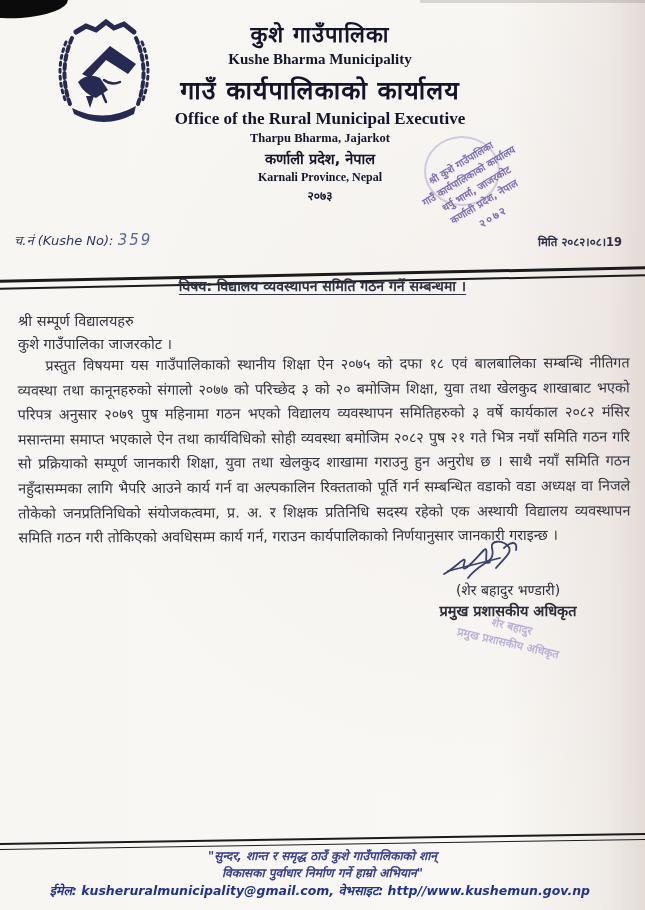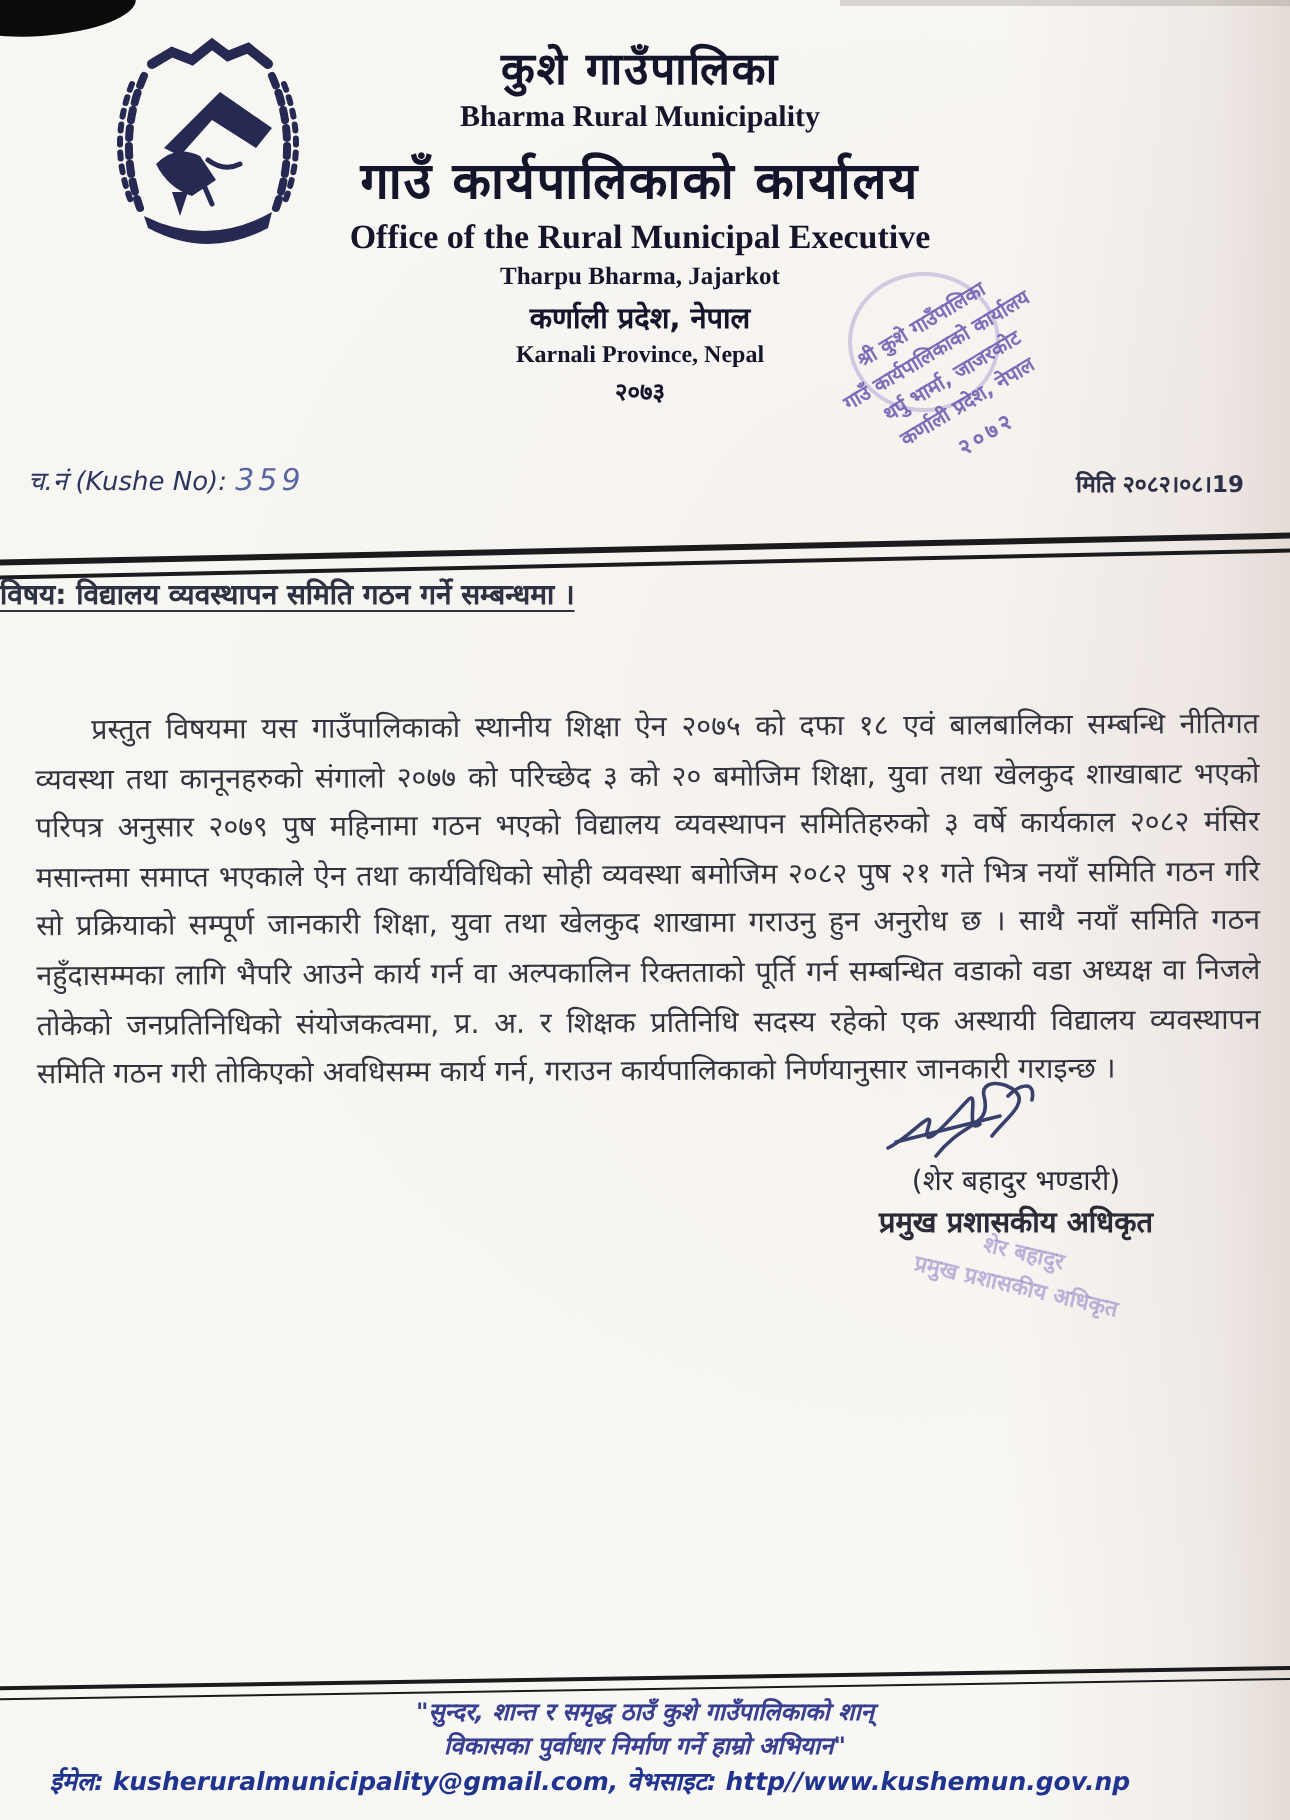--- a/index.html
+++ b/index.html
@@ -49,21 +49,21 @@
   .refs{left:14px;top:227px;font-size:13px;font-style:italic;color:#2e3660;line-height:26px;}
   .refs .hand{font-size:15px;color:#5a66a0;letter-spacing:2px;}
   .date{left:538px;top:234px;font-size:11.5px;font-weight:bold;color:#2c2f45;}
   
   .rule{
     left:-6px;top:273px;width:660px;height:5px;
     border-top:3px solid #1b1b1d;border-bottom:2px solid #1b1b1d;
     transform:rotate(-1.2deg);
   }
   
-  .subject{left:0;top:287px;width:645px;text-align:left;font-size:14px;font-weight:bold;color:#2e3242;}
+  .subject{left:0;top:276px;width:645px;text-align:center;font-size:14px;font-weight:bold;color:#2e3242;}
   .subject span{text-decoration:underline;text-underline-offset:3px;}
   .addr{left:18px;top:310px;font-size:14.5px;line-height:23px;color:#33343e;}
   .body-par{
     left:18px;top:352px;width:612px;
     font-size:14.3px;line-height:24.6px;
     text-align:justify;text-indent:28px;color:#33343e;
     transform:rotate(-0.3deg);
   }
   
   .sig-scribble{left:438px;top:538px;width:95px;height:48px;}
@@ -75,21 +75,21 @@
     text-align:center;color:rgba(132,112,194,0.5);
     font-size:11px;font-weight:bold;line-height:17px;
   }
   
   .rule2{
     left:-6px;top:838px;width:660px;height:4px;
     border-top:2.5px solid #1b1b1d;border-bottom:1.5px solid #1b1b1d;
     transform:rotate(-0.9deg);
   }
   .motto{left:0;top:848px;width:645px;text-align:center;font-size:12px;font-weight:bold;font-style:italic;color:#3a4091;line-height:16.5px;}
-  .contact{left:0;top:882px;width:590px;text-align:center;font-size:12.5px;font-weight:bold;font-style:italic;color:#20338f;}
+  .contact{left:0;top:882px;width:590px;text-align:right;font-size:12.5px;font-weight:bold;font-style:italic;color:#20338f;}
 </style>
 </head>
 <body>
 
 <div class="page">
 
   <div class="abs scan-blob"></div>
   <div class="abs edge-top"></div>
 
   <div class="abs logo">
@@ -110,21 +110,21 @@
       </g>
       <g fill="none" stroke="#262a52" stroke-width="2.5" stroke-linecap="round">
         <path d="M56,68 Q64,74 72,70"></path>
         <path d="M52,76 L58,90"></path>
       </g>
     </svg>
   </div>
 
   <div class="abs hdr">
     <div class="np-lg">कुशे गाउँपालिका</div>
-    <div class="en-md">Bharma Rural Municipality</div>
+    <div class="en-md">Kushe Bharma Municipality</div>
     <div class="np-xl">गाउँ कार्यपालिकाको कार्यालय</div>
     <div class="en-lg">Office of the Rural Municipal Executive</div>
     <div class="en-sm">Tharpu Bharma, Jajarkot</div>
     <div class="np-sm">कर्णाली प्रदेश, नेपाल</div>
     <div class="en-xs">Karnali Province, Nepal</div>
     <div class="yr">२०७३</div>
   </div>
 
   <div class="abs stamp-circle"></div>
   <div class="abs stamp1">
@@ -139,20 +139,24 @@
     <div><span>च.नं (Kushe No):</span> <span class="hand">359</span></div>
   </div>
   <div class="abs date">मिति २०८२।०८।19</div>
 
   <div class="abs rule"></div>
 
   <div class="abs subject">
     <span>विषय: विद्यालय व्यवस्थापन समिति गठन गर्ने सम्बन्धमा ।</span>
   </div>
 
+  <div class="abs addr">
+    <div>श्री सम्पूर्ण विद्यालयहरु</div>
+    <div>कुशे गाउँपालिका जाजरकोट ।</div>
+  </div>
 
   <div class="abs body-par">प्रस्तुत विषयमा यस गाउँपालिकाको स्थानीय शिक्षा ऐन २०७५ को दफा १८ एवं बालबालिका सम्बन्धि नीतिगत व्यवस्था तथा कानूनहरुको संगालो २०७७ को परिच्छेद ३ को २० बमोजिम शिक्षा, युवा तथा खेलकुद शाखाबाट भएको परिपत्र अनुसार २०७९ पुष महिनामा गठन भएको विद्यालय व्यवस्थापन समितिहरुको ३ वर्षे कार्यकाल २०८२ मंसिर मसान्तमा समाप्त भएकाले ऐन तथा कार्यविधिको सोही व्यवस्था बमोजिम २०८२ पुष २१ गते भित्र नयाँ समिति गठन गरि सो प्रक्रियाको सम्पूर्ण जानकारी शिक्षा, युवा तथा खेलकुद शाखामा गराउनु हुन अनुरोध छ । साथै नयाँ समिति गठन नहुँदासम्मका लागि भैपरि आउने कार्य गर्न वा अल्पकालिन रिक्तताको पूर्ति गर्न सम्बन्धित वडाको वडा अध्यक्ष वा निजले तोकेको जनप्रतिनिधिको संयोजकत्वमा, प्र. अ. र शिक्षक प्रतिनिधि सदस्य रहेको एक अस्थायी विद्यालय व्यवस्थापन समिति गठन गरी तोकिएको अवधिसम्म कार्य गर्न, गराउन कार्यपालिकाको निर्णयानुसार जानकारी गराइन्छ ।</div>
 
   <div class="abs sig-scribble">
     <svg width="95" height="48" viewBox="0 0 95 48">
       <g fill="none" stroke="#39406e" stroke-width="1.8" stroke-linecap="round">
         <path d="M6,36 C18,30 30,14 26,26 C22,40 40,18 46,12 C52,6 44,30 52,24"></path>
         <path d="M30,40 C44,22 58,26 54,10 C52,2 64,2 70,8 C76,14 64,22 58,30"></path>
         <path d="M10,33 L62,20"></path>
         <path d="M66,10 C72,4 80,2 78,12"></path>

